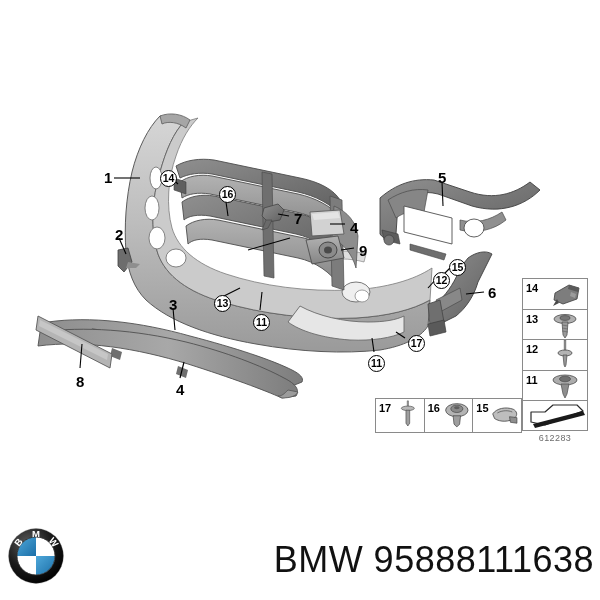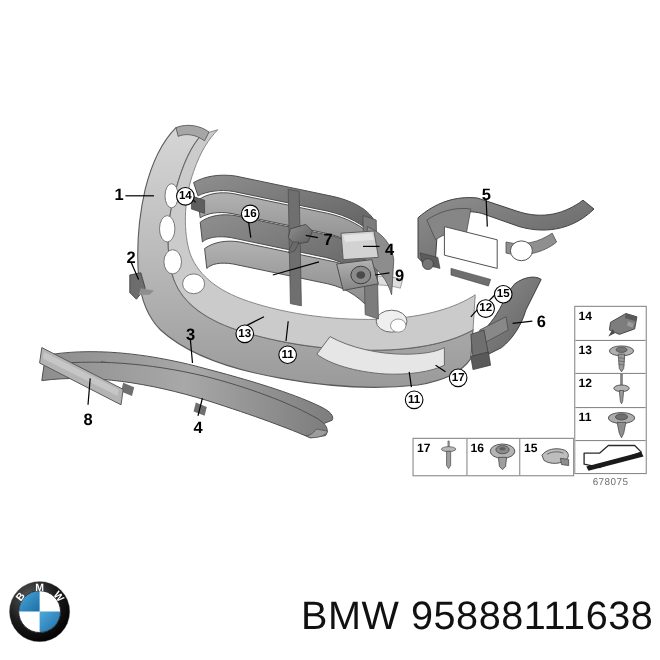--- a/index.html
+++ b/index.html
@@ -397,21 +397,21 @@
       <div class="legend-cell">
         <span class="legend-num">15</span>
         <svg class="legend-art" viewBox="0 0 34 33">
           <path d="M4 16 C8 10 18 8 26 11 C30 13 31 17 28 20 C22 25 12 25 6 21 Z" fill="#bdbdbd" stroke="#4a4a4a" stroke-width="0.9"></path>
           <path d="M9 15 C14 12 21 12 25 14" fill="none" stroke="#5e5e5e" stroke-width="0.9"></path>
           <path d="M22 19 L30 20 L30 26 L23 25 Z" fill="#8e8e8e" stroke="#4a4a4a" stroke-width="0.8"></path>
         </svg>
       </div>
     </div>
 
-    <div id="diagram-code">678075</div>
+    <div id="diagram-code">612283</div>
   </div>
 
   <div id="footer">
     <svg id="bmw-logo" viewBox="0 0 100 100">
       <defs>
         <radialGradient id="ringGrad" cx="35%" cy="28%" r="78%">
           <stop offset="0%" stop-color="#5b5b5b"></stop>
           <stop offset="55%" stop-color="#1b1b1b"></stop>
           <stop offset="100%" stop-color="#000000"></stop>
         </radialGradient>

